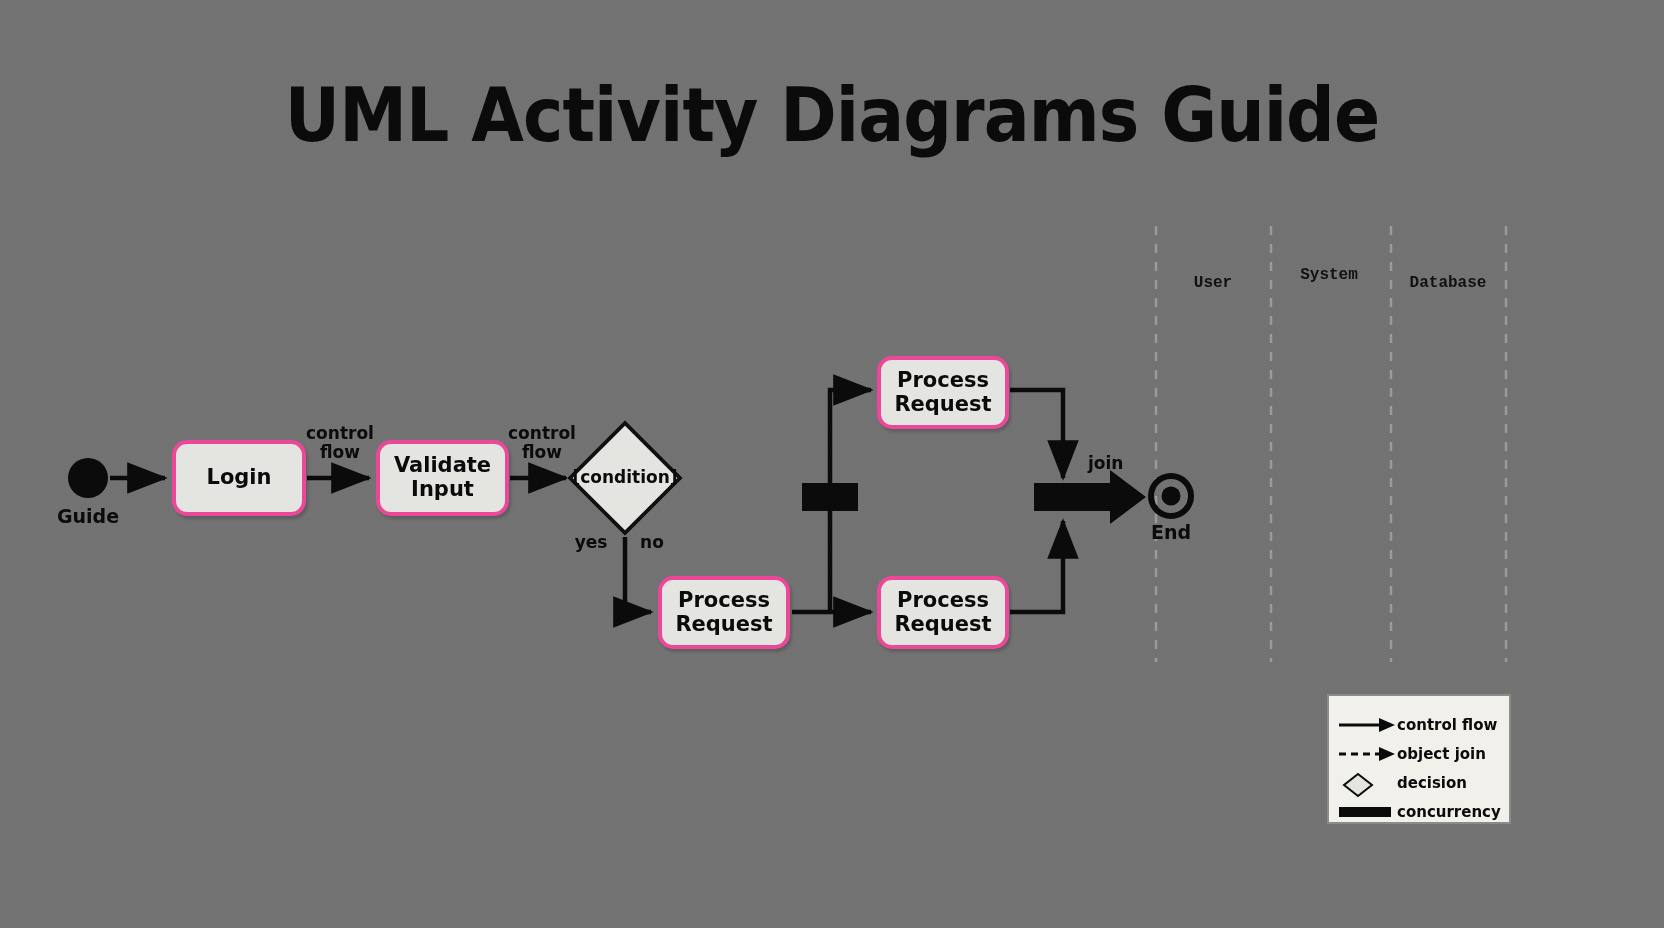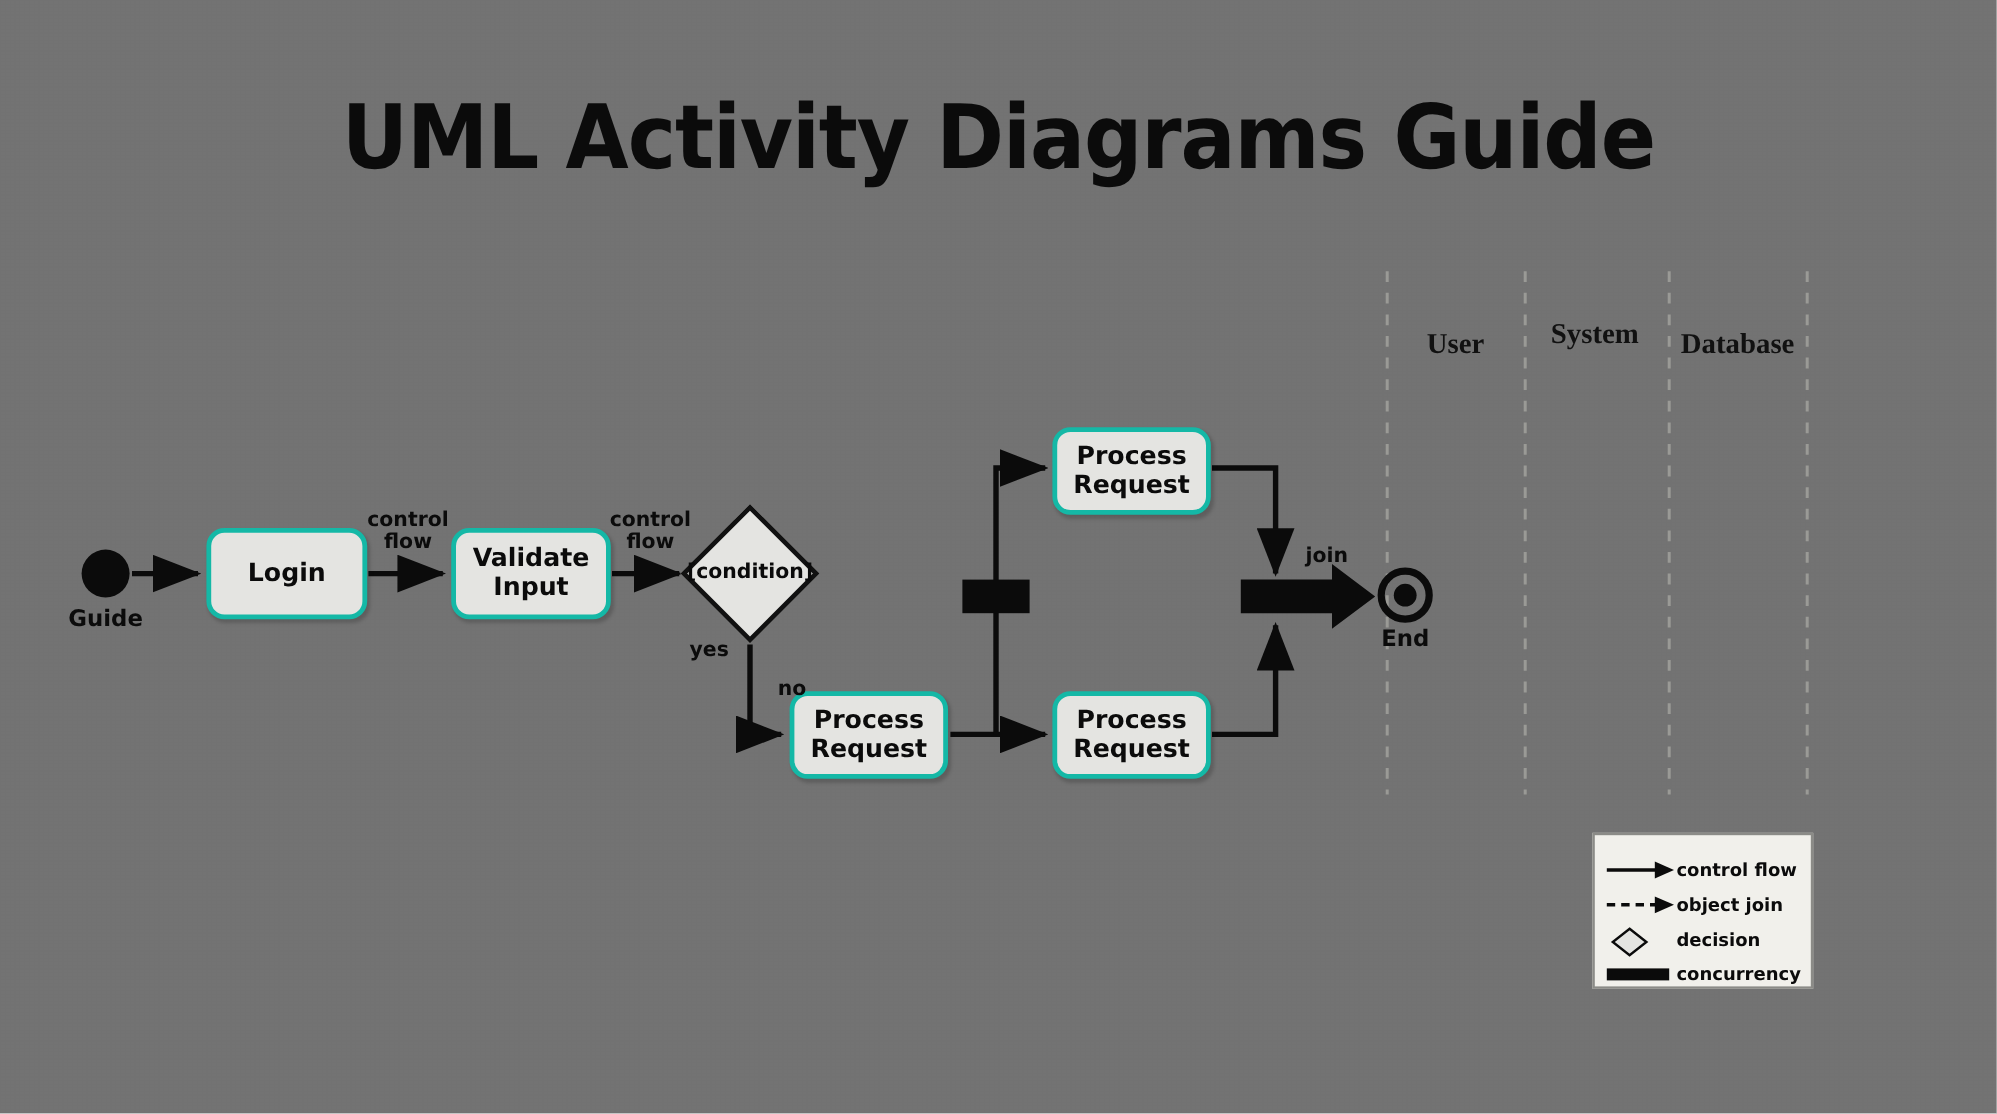--- a/index.html
+++ b/index.html
@@ -44,21 +44,21 @@
     position: absolute;
     left: 0;
     top: 0;
     width: 1664px;
     height: 928px;
     overflow: visible;
   }
   .node-box {
     position: absolute;
     background: #e4e4e1;
-    border: 4px solid #14b8a6;
+    border: 4px solid #ec4899;
     border-radius: 15px;
     box-sizing: border-box;
     display: flex;
     align-items: center;
     justify-content: center;
     text-align: center;
     font-family: "DejaVu Sans", sans-serif;
     font-weight: bold;
     font-size: 21px;
     line-height: 1.12;
@@ -78,23 +78,23 @@
   .node-label {
     position: absolute;
     font-family: "DejaVu Sans", sans-serif;
     font-weight: bold;
     font-size: 19px;
     color: #0b0b0b;
     text-align: center;
   }
   .lane-label {
     position: absolute;
-    font-family: Liberation Serif, serif;
-    font-weight: bold;
-    font-size: 24px;
+    font-family: Liberation Mono, monospace;
+    font-weight: bold;
+    font-size: 16px;
     color: #111111;
     text-align: center;
     width: 130px;
   }
   #legend {
     position: absolute;
     left: 1327px;
     top: 694px;
     width: 184px;
     height: 130px;
@@ -211,21 +211,21 @@
   <div class="node-box" style="left:877px; top:356px; width:132px; height:73px;">Process
 Request</div>
 
   <div class="node-box" style="left:877px; top:576px; width:132px; height:73px;">Process
 Request</div>
 
   <div class="diamond-node" style="left:584px; top:437px; width:82px; height:82px;"></div>
   <div class="diamond-text" style="left:545px; top:467px; width:160px;">[condition]</div>
 
   <div class="flow-label" style="left:561px; top:533px; width:60px;">yes</div>
-  <div class="flow-label" style="left:632px; top:565px; width:40px; text-align:right;">no</div>
+  <div class="flow-label" style="left:632px; top:533px; width:40px; text-align:center;">no</div>
 
   <div class="flow-label" style="left:302px; top:424px; width:76px;">control
 flow</div>
   <div class="flow-label" style="left:504px; top:424px; width:76px;">control
 flow</div>
   <div class="flow-label" style="left:1088px; top:454px; width:56px; text-align:left;">join</div>
 
   <div class="bar" style="left:802px; top:483px; width:56px; height:28px;"></div>
 
   <svg class="layer">

